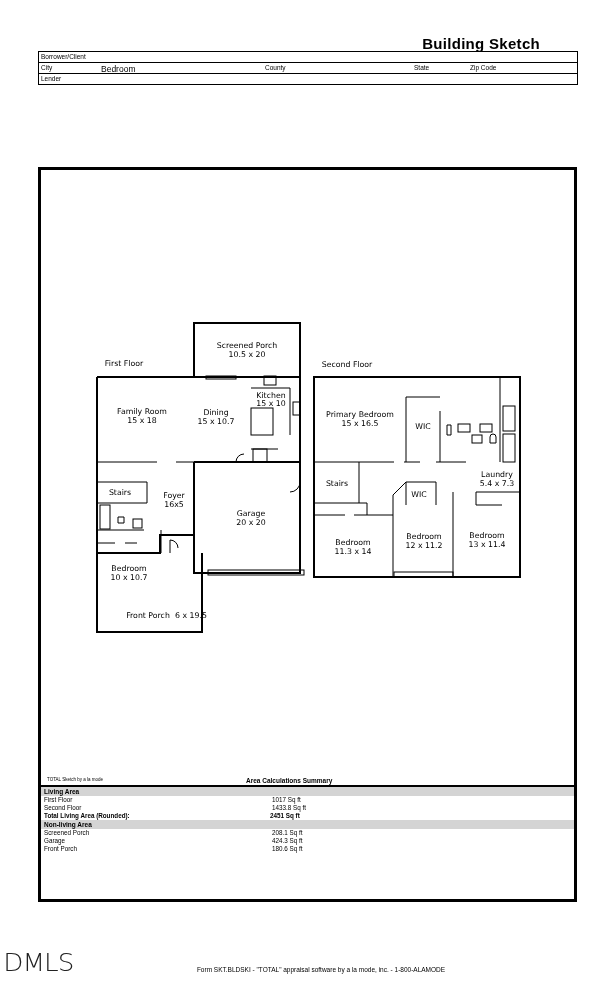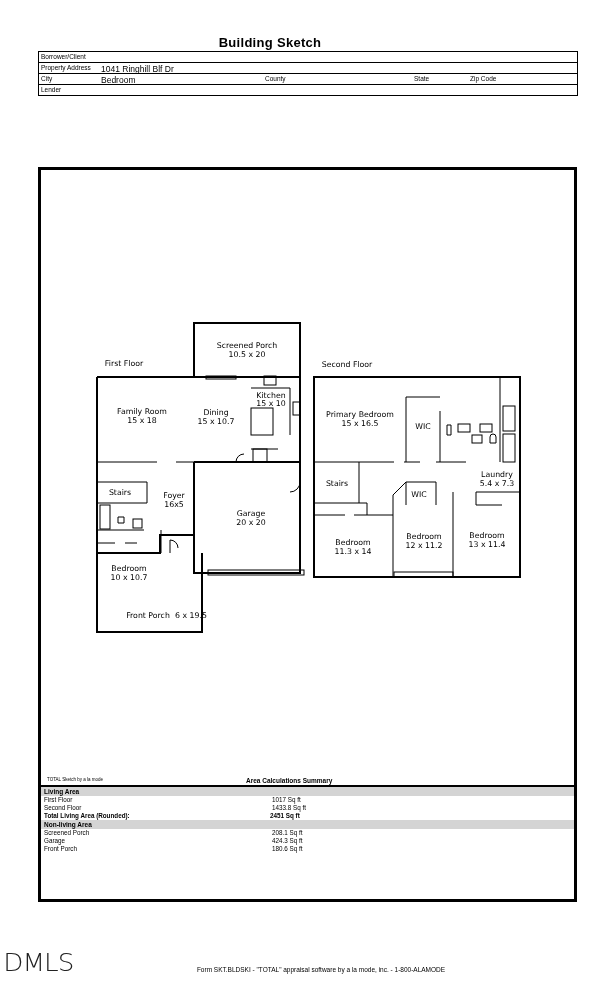--- a/index.html
+++ b/index.html
@@ -1,17 +1,17 @@
 <!DOCTYPE html>
 <html><head>
 <meta charset="utf-8">
 <style>
   html,body{margin:0;padding:0;background:#fff;}
   body{width:612px;height:1008px;position:relative;overflow:hidden;font-family:"Liberation Sans",sans-serif;color:#000;}
-  .title{position:absolute;left:0;width:540px;top:35px;text-align:center;font-weight:bold;font-size:13px;letter-spacing:0.3px;}
+  .title{position:absolute;left:0;width:540px;top:35px;text-align:right;font-weight:bold;font-size:15px;letter-spacing:0.3px;}
   .hdr{position:absolute;left:38px;top:51px;width:538px;border:1px solid #000;}
   .hdr .row{height:10px;border-bottom:1px solid #000;position:relative;font-size:7px;line-height:10px;}
   .hdr .row:last-child{border-bottom:none;}
   .lbl{position:absolute;left:2px;top:0;font-family:"Liberation Sans",sans-serif;font-size:6.5px;}
   .val{position:absolute;top:1px;font-size:8.5px;}
   .frame{position:absolute;left:38px;top:167px;width:533px;height:729px;border:3px solid #000;}
   svg text{font-family:"DejaVu Sans",sans-serif;}
   .calc{position:absolute;left:41px;top:787px;width:533px;}
   .calc .band{background:#d4d4d4;font-weight:bold;font-size:6.5px;height:9px;line-height:9px;padding-left:3px;}
   .calc .line{font-size:6.3px;height:8px;line-height:8px;position:relative;padding-left:3px;}
@@ -24,24 +24,20 @@
   .footer{position:absolute;left:0;width:612px;top:966px;text-align:center;font-size:6.5px;padding-left:30px;box-sizing:border-box;}
 </style>
 </head>
 <body>
 
 <div class="title">Building Sketch</div>
 
 <div class="hdr">
   <div class="row">
     <span class="lbl">Borrower/Client</span>
-  </div>
-  <div class="row">
-    <span class="lbl">Property Address</span>
-    <span class="val" style="left:62px">1041 Ringhill Blf Dr</span>
   </div>
   <div class="row">
     <span class="lbl">City</span>
     <span class="val" style="left:62px">Bedroom</span>
     <span class="lbl" style="left:226px">County</span>
     <span class="lbl" style="left:375px">State</span>
     <span class="lbl" style="left:431px">Zip Code</span>
   </div>
   <div class="row">
     <span class="lbl">Lender</span>

